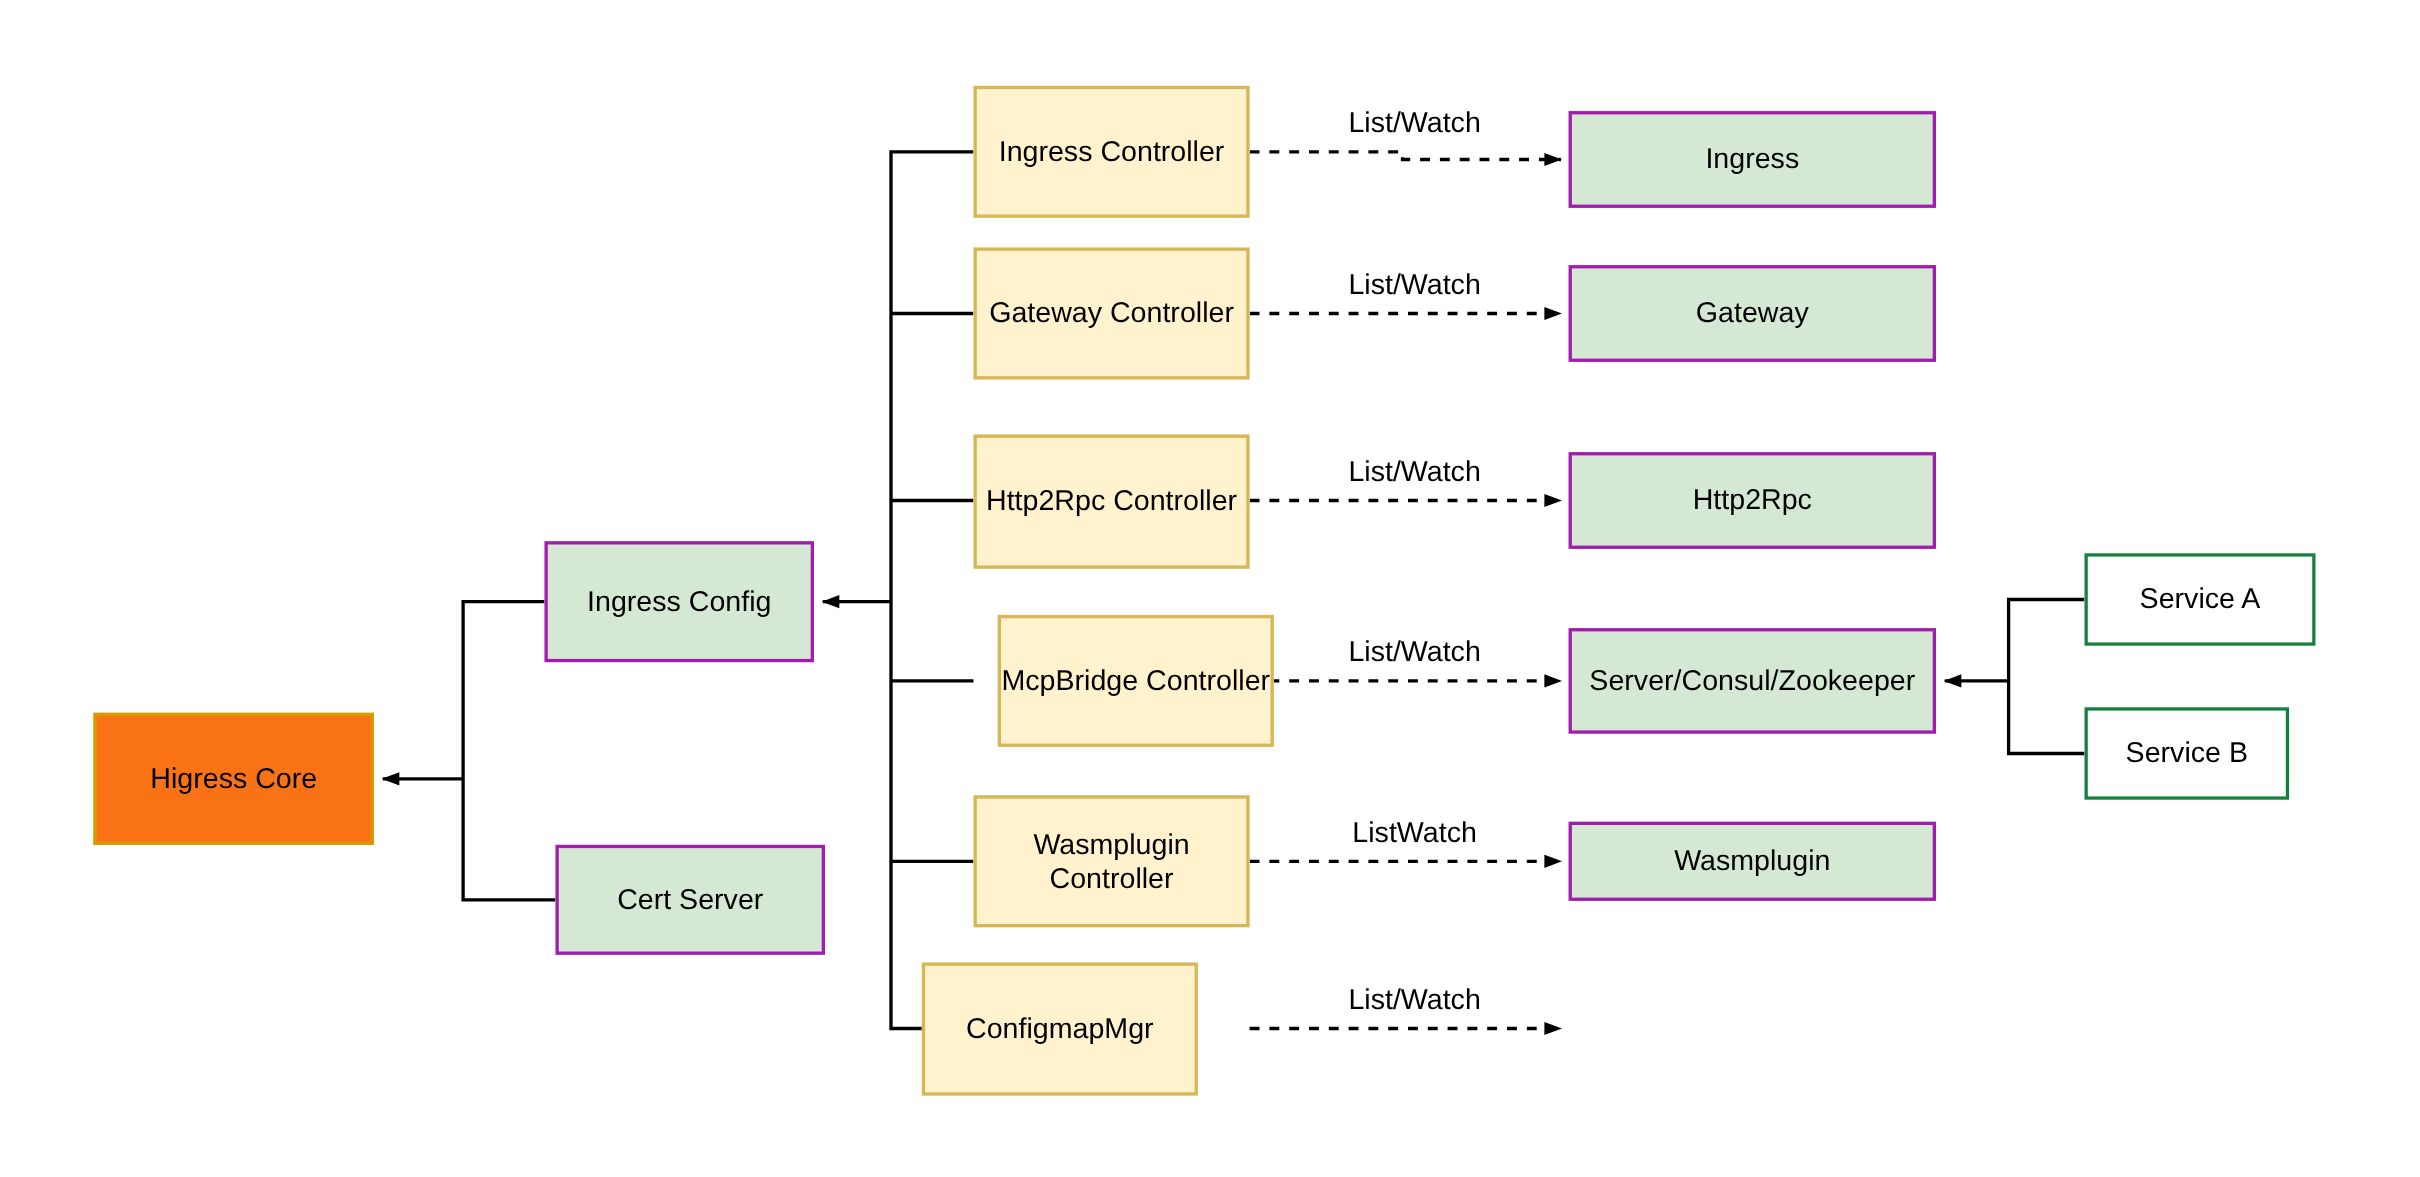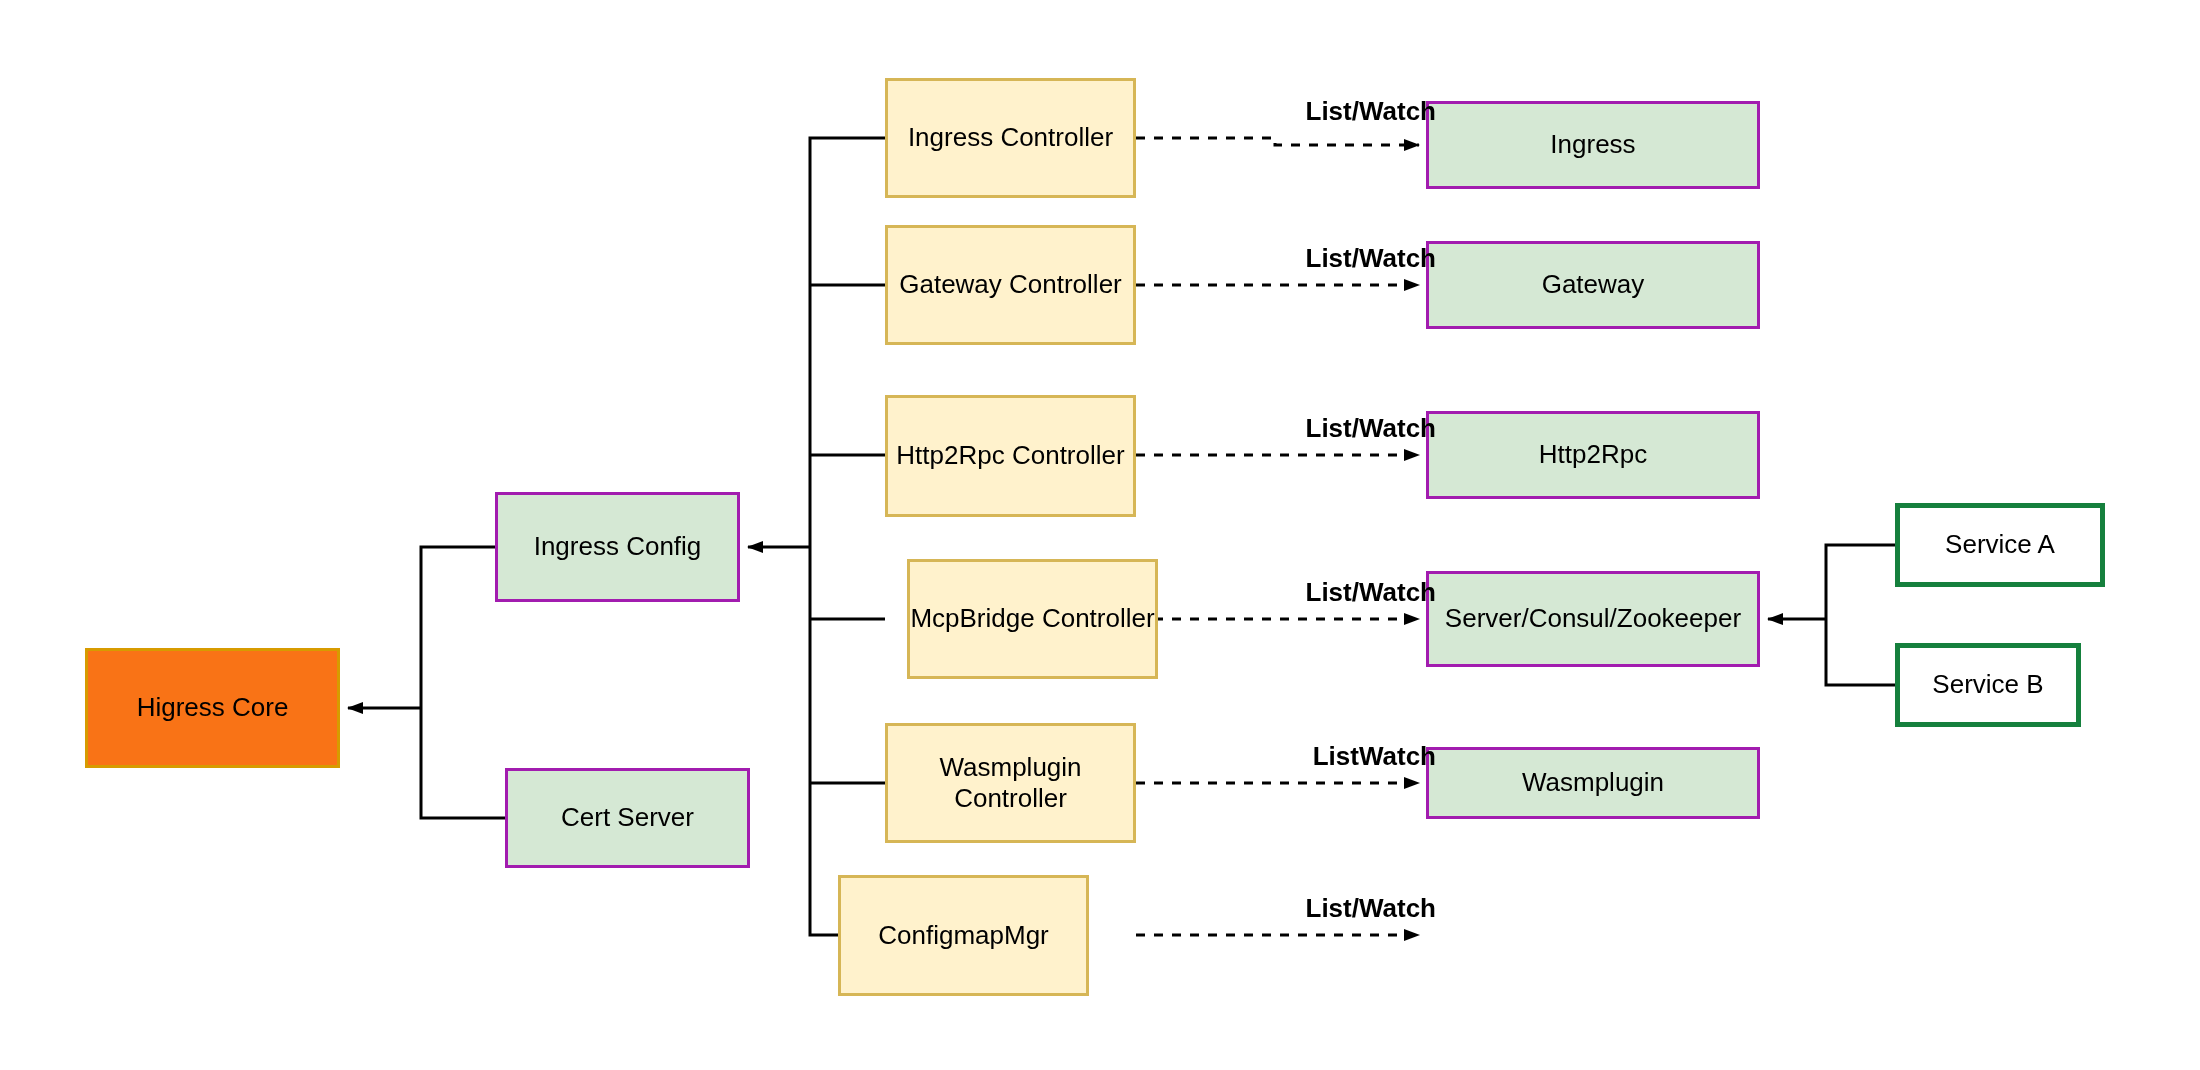--- a/index.html
+++ b/index.html
@@ -10,25 +10,24 @@
   .wires{position:absolute;left:0;top:0;width:2200px;height:1070px;}
   .node{
     position:absolute;box-sizing:border-box;display:flex;flex-direction:column;
     align-items:center;justify-content:center;text-align:center;
     font-size:26px;line-height:1.2;
   }
   .node span{white-space:nowrap;display:block;}
   .yellow{background:#FFF2CC;border:3px solid #D6B656;}
   .green{background:#D5E8D4;border:3px solid #a21caf;}
   .orange{background:#f97316;border:3px solid #D79B00;}
-  .plain{background:#FFFFFF;border:5px solid #15803d;}
+  .plain{background:#FFFFFF;border:3px solid #15803d;}
   .edge-label{
-    position:absolute;width:300px;height:34px;line-height:34px;text-align:right;
+    position:absolute;width:300px;height:34px;line-height:34px;text-align:center;
     font-size:26px;
-    font-weight:bold;
   }
 </style>
 </head>
 <body>
 
 <div class="stage">
 
   <svg class="wires" viewBox="0 0 2200 1070" xmlns="http://www.w3.org/2000/svg">
     <defs>
       <marker id="arrow" markerWidth="20" markerHeight="14" refX="16" refY="7" orient="auto" markerUnits="userSpaceOnUse">

